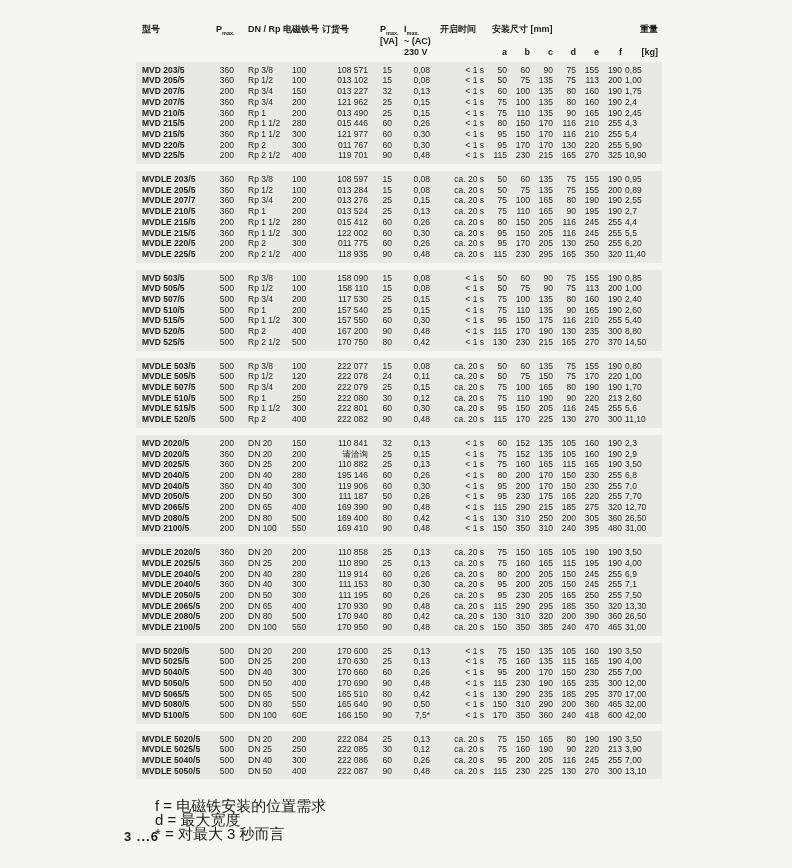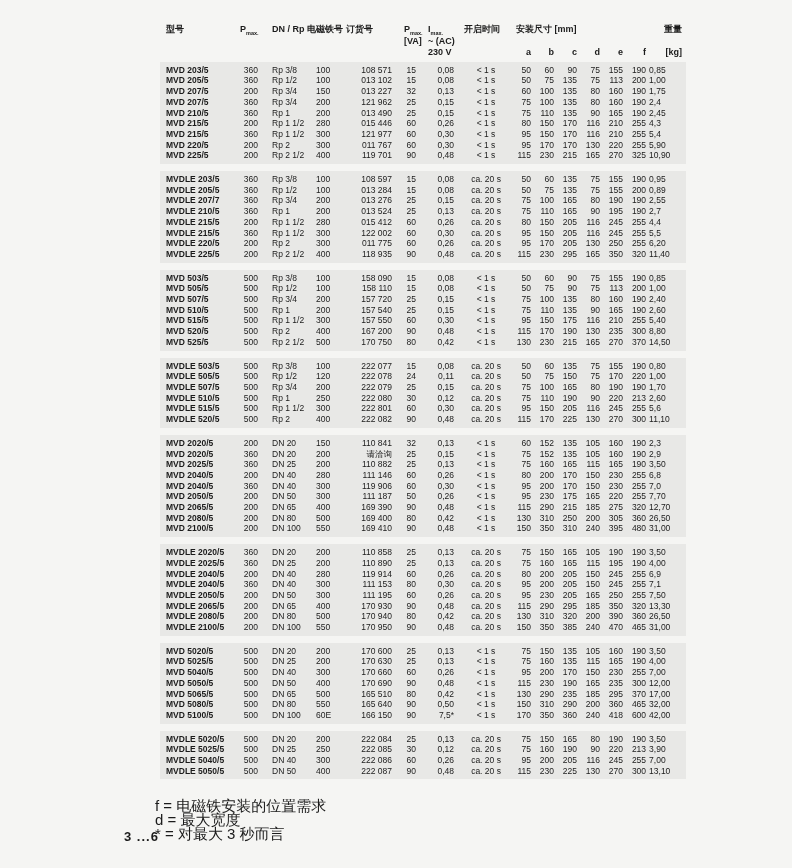--- a/index.html
+++ b/index.html
@@ -5,21 +5,21 @@
   html,body{margin:0;padding:0;}
   body{
     width:792px;height:868px;
     background:#f5f5f3;
     font-family:"Liberation Sans","DejaVu Sans",sans-serif;
     color:#1b1b1b;
     position:relative;
     overflow:hidden;
   }
   .page{position:absolute;inset:0;}
-  .table-wrap{position:absolute;left:160px;top:24px;}
+  .table-wrap{position:absolute;left:136px;top:24px;}
   table{border-collapse:collapse;table-layout:fixed;width:526px;}
   th,td{
     font-size:8.5px;
     line-height:10.7px;
     padding:0;
     white-space:nowrap;
     overflow:visible;
     vertical-align:top;
   }
   thead th{
@@ -46,21 +46,21 @@
   tbody.block tr:first-child td{padding-top:3px;}
   tbody.block tr:last-child td{padding-bottom:3px;}
   tbody.spacer td{height:7px;background:transparent;padding:0;}
   td.c0{text-align:left;font-weight:bold;padding-left:6px;}
   td.c1{text-align:right;padding-right:6px;}
   td.c2{text-align:left;padding-left:8px;margin-left:36px;}
   td.c3{text-align:left;padding-left:4px;}
   td.c4{text-align:right;padding-right:4px;}
   td.c5{text-align:right;padding-right:8px;}
   td.c6{text-align:right;padding-right:2px;}
-  td.c7{text-align:center;padding-left:8px;}
+  td.c7{text-align:right;padding-left:8px;}
   td.c8,td.c9,td.c10,td.c11,td.c12,td.c13{text-align:right;padding-right:3px;}
   td.c14{text-align:left;padding-right:4px;}
   .notes{
     position:absolute;left:155px;top:799px;
     font-size:15px;line-height:14px;color:#1b1b1b;
   }
   .page-num{
     position:absolute;left:124px;top:829px;
     font-size:13px;font-weight:bold;letter-spacing:1px;
   }
@@ -447,21 +447,21 @@
             <td class="c11">75</td>
             <td class="c12">113</td>
             <td class="c13">200</td>
             <td class="c14">1,00</td>
           </tr>
           <tr>
             <td class="c0">MVD 507/5</td>
             <td class="c1">500</td>
             <td class="c2">Rp 3/4</td>
             <td class="c3">200</td>
-            <td class="c4">157 720</td>
+            <td class="c4">117 530</td>
             <td class="c5">25</td>
             <td class="c6">0,15</td>
             <td class="c7">&lt; 1 s</td>
             <td class="c8">75</td>
             <td class="c9">100</td>
             <td class="c10">135</td>
             <td class="c11">80</td>
             <td class="c12">160</td>
             <td class="c13">190</td>
             <td class="c14">2,40</td>
@@ -699,21 +699,21 @@
             <td class="c11">115</td>
             <td class="c12">165</td>
             <td class="c13">190</td>
             <td class="c14">3,50</td>
           </tr>
           <tr>
             <td class="c0">MVD 2040/5</td>
             <td class="c1">200</td>
             <td class="c2">DN 40</td>
             <td class="c3">280</td>
-            <td class="c4">111 146</td>
+            <td class="c4">195 146</td>
             <td class="c5">60</td>
             <td class="c6">0,26</td>
             <td class="c7">&lt; 1 s</td>
             <td class="c8">80</td>
             <td class="c9">200</td>
             <td class="c10">170</td>
             <td class="c11">150</td>
             <td class="c12">230</td>
             <td class="c13">255</td>
             <td class="c14">6,8</td>

